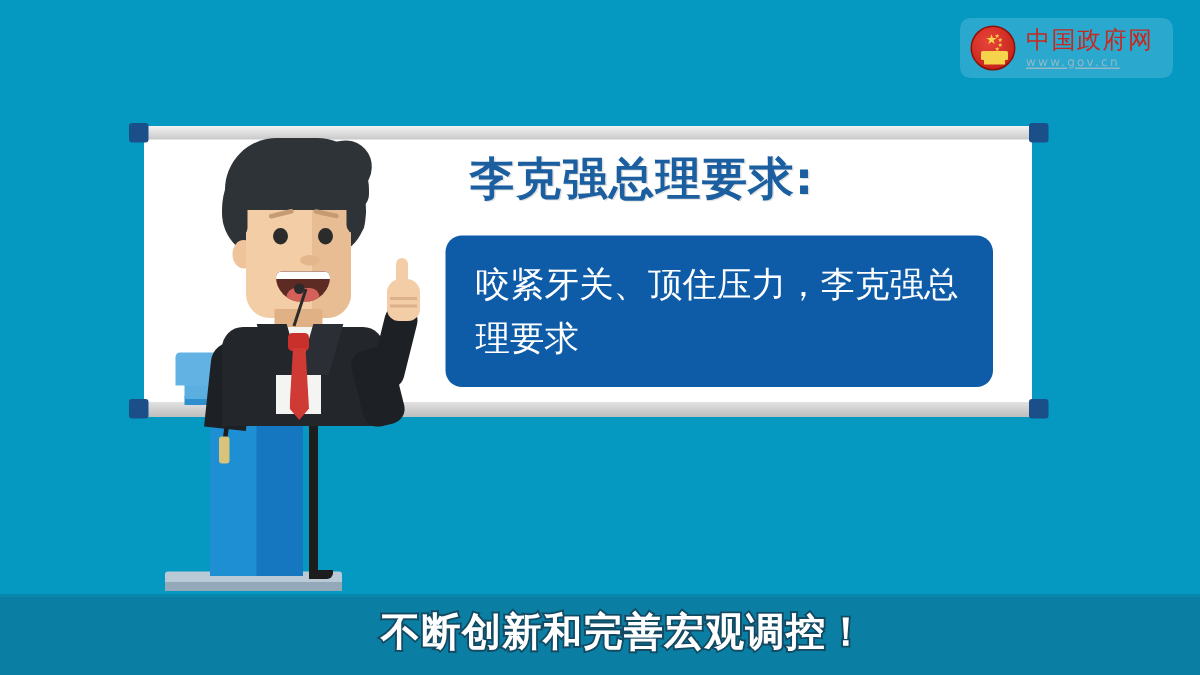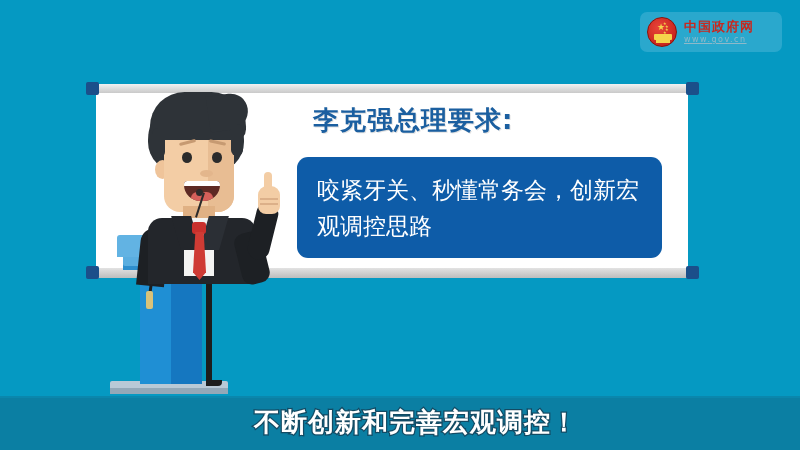--- a/index.html
+++ b/index.html
@@ -89,22 +89,22 @@
   .emblem .gate:after {
     content: "";
     position: absolute;
     left: 2px; top: 6px;
     width: 14px; height: 3px;
     background: #f5d34b;
   }
   .badge-text { margin-left: 7px; line-height: 1; }
   .badge-title {
     color: #c8281f;
-    font-size: 13px;
-    font-weight: bold;
+    font-size: 16px;
+    font-weight: normal;
     letter-spacing: 1px;
     display: block;
   }
   .badge-sub {
     color: #8fb9c9;
     font-size: 8px;
     letter-spacing: 1.5px;
     display: block;
     margin-top: 3px;
     text-decoration: underline;
@@ -140,21 +140,21 @@
     left: 96px; top: 92px;
     width: 592px; height: 177px;
     background: #ffffff;
   }
 
   
   .board-title {
     position: absolute;
     left: 313px; top: 101px;
     color: #1b5fa0;
-    font-size: 26px;
+    font-size: 30px;
     font-weight: bold;
     letter-spacing: 1px;
     line-height: 38px;
     text-shadow: 1px 1px 0 rgba(0,0,0,0.12);
     white-space: nowrap;
   }
   .callout {
     position: absolute;
     left: 297px; top: 157px;
     width: 365px; height: 101px;
@@ -531,21 +531,21 @@
   <div class="board-face"></div>
   <div class="board-rail-top"></div>
   <div class="board-rail-bottom"></div>
   <div class="cap tl"></div>
   <div class="cap tr"></div>
   <div class="cap bl"></div>
   <div class="cap br"></div>
 
   <div class="board-title">李克强总理要求:</div>
   <div class="callout">
-    <div class="callout-text">咬紧牙关、秒懂常务会，创新宏观调控思路</div>
+    <div class="callout-text">咬紧牙关、顶住压力，李克强总理要求</div>
   </div>
 
   <div class="podium-base"></div>
   <div class="podium-base-shade"></div>
   <div class="podium-column"></div>
   <div class="podium-column-dark"></div>
   <div class="podium-top-edge"></div>
   <div class="podium-top"></div>
   <div class="podium-desk"></div>
   <div class="podium-desk-dark"></div>

